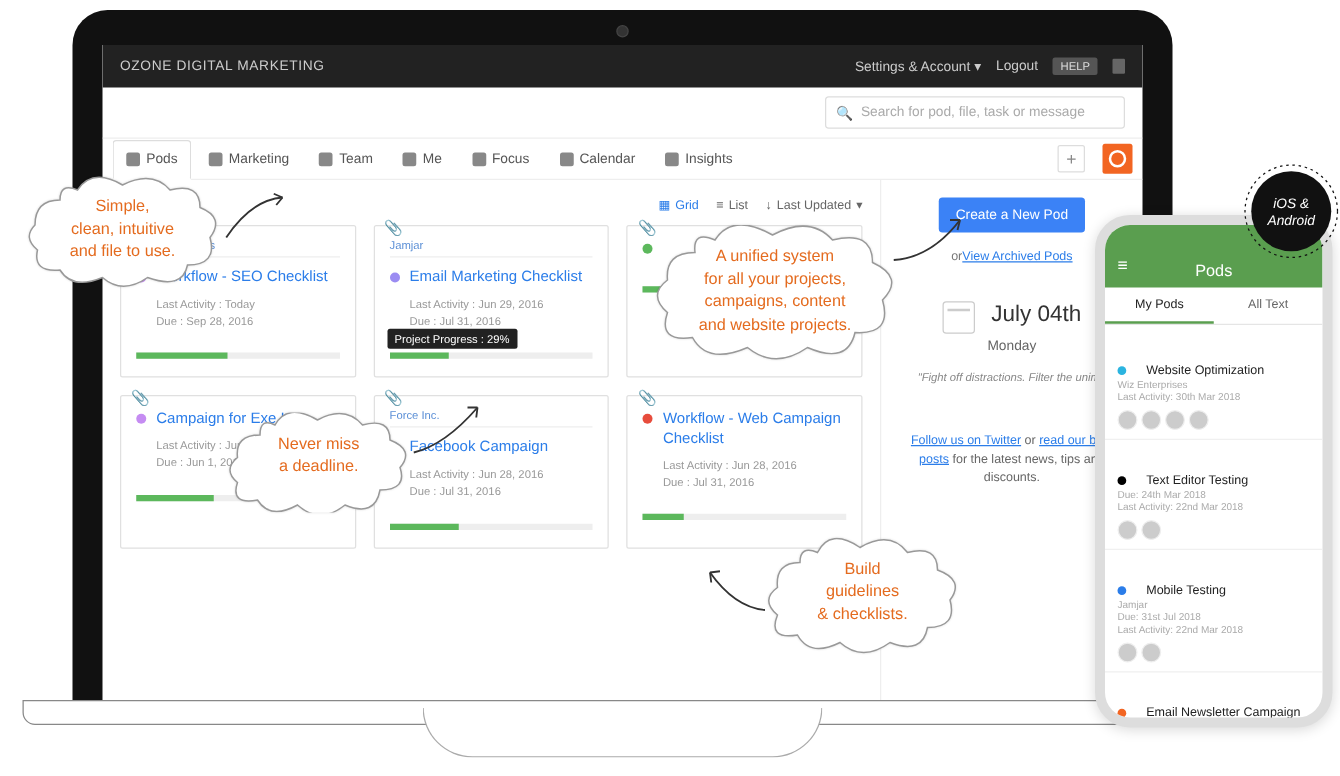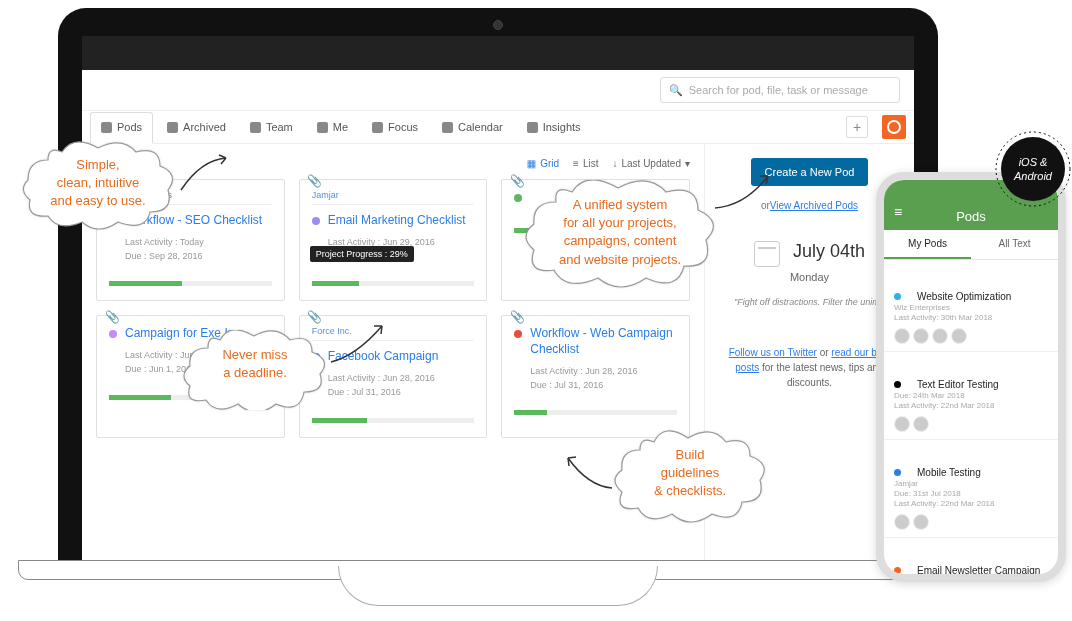--- a/index.html
+++ b/index.html
@@ -41,21 +41,21 @@
   .card .org { font-size:9px; color:#5b8fd6; border-bottom:1px solid #eee; padding-bottom:4px; margin-bottom:8px;}
   .card .row1 { display:flex; gap:8px; align-items:flex-start;}
   .dot { width:8px; height:8px; border-radius:50%; margin-top:4px; flex-shrink:0;}
   .card .ttl { color:#2b7de9; font-size:12px; line-height:1.3;}
   .card .meta { font-size:9px; color:#999; margin-top:6px; line-height:1.6;}
   .card .bar { height:5px; background:#eee; margin-top:18px; position:relative;}
   .card .bar .fill { position:absolute; left:0; top:0; height:100%; background:#5cb85c;}
   .tooltip { position:absolute; background:#222; color:#fff; font-size:9px; padding:3px 6px; border-radius:2px; }
 
   .sidebar { width:210px; border-left:1px solid #eee; padding:14px; font-size:11px; color:#555; text-align:center; overflow:hidden;}
-  .newpod { background:#0369a1; color:#fff; padding:8px 14px; border-radius:3px; display:inline-block; font-size:11px; cursor:pointer;}
+  .newpod { background:#3b82f6; color:#fff; padding:8px 14px; border-radius:3px; display:inline-block; font-size:11px; cursor:pointer;}
   .archived { color:#2b7de9; text-decoration:underline; font-size:10px; display:block; margin-top:14px;}
   .archived::before { content:"or "; color:#777; text-decoration:none; display:inline-block;}
   .date { margin-top:30px;}
   .date .big { font-size:18px; color:#333;}
   .date .day { font-size:11px; margin-top:4px; color:#666;}
   .date .cal { width:26px; height:26px; border:1px solid #ccc; display:inline-block; border-radius:3px; margin-right:10px; vertical-align:middle; position:relative;}
   .date .cal::before{content:""; position:absolute; top:5px; left:3px; right:3px; height:2px; background:#ccc;}
   .quote { font-size:9px; font-style:italic; color:#888; margin-top:14px;}
   .promo { font-size:10px; color:#666; margin-top:38px; line-height:1.5;}
   .promo a { color:#2b7de9; text-decoration:underline;}
@@ -84,37 +84,44 @@
   .badge { position:absolute; right:0px; top:130px; width:78px; height:78px; z-index:70;}
 </style>
 </head>
 <body>
 
 <div class="laptop">
   <div class="camera"></div>
   <div class="screen">
 
     <div class="topbar">
+      <div class="title">OZONE DIGITAL MARKETING</div>
+      <div class="right">
+        <span><span>Settings &amp; Account</span> ▾</span>
+        <span>Logout</span>
+        <span class="help">HELP</span>
+        <span class="book"></span>
+      </div>
     </div>
 
     <div class="subbar">
       <div class="search">
         <span>🔍</span>
         <span>Search for pod, file, task or message</span>
       </div>
     </div>
 
     <div class="tabs">
       <div class="tab active">
           <span class="ico"></span>
           <span>Pods</span>
         </div>
       <div class="tab">
           <span class="ico"></span>
-          <span>Archived</span>
+          <span>Marketing</span>
         </div>
       <div class="tab">
           <span class="ico"></span>
           <span>Team</span>
         </div>
       <div class="tab">
           <span class="ico"></span>
           <span>Me</span>
         </div>
       <div class="tab">
@@ -169,21 +176,21 @@
     <div class="row1">
                 <span class="dot" style="background:#9b8cf2"></span>
       <div>
                   <div class="ttl">Email Marketing Checklist</div>
       <div class="meta">Last Activity : Jun 29, 2016<br>Due : Jul 31, 2016</div>
                 </div>
               </div>
     <div class="bar">
                 <div class="fill" style="width:29%"></div>
               </div>
-              <div class="tooltip" style="bottom: 38px; left: 10px;">Project Progress : 29%</div>
+              <div class="tooltip" style="bottom: 22px; left: 10px;">Project Progress : 29%</div>
             </div>
             <div class="card">
     <span class="clip">📎</span>
 
     <div class="row1">
                 <span class="dot" style="background:#5cb85c"></span>
       <div>
                   <div class="ttl"></div>
       <div class="meta"><br></div>
                 </div>
@@ -256,21 +263,21 @@
 </div>
 <div class="laptop-edge"></div>
 <div class="laptop-base"></div>
 
 <div class="cloud" style="left:18px; top:140px; width:160px; height:90px;">
   <svg class="cloudbg" viewBox="0 0 160 90">
       <path d="M30 20 Q10 20 10 40 Q0 50 12 60 Q8 78 30 76 Q40 92 64 82 Q80 96 100 82 Q128 92 132 72 Q156 72 150 50 Q162 34 142 26 Q142 6 118 12 Q104 -4 80 8 Q56 -6 44 12 Q30 6 30 20 Z" fill="#fff" stroke="#999" stroke-width="1.2"></path>
     </svg>
   <span style="white-space:pre-line">Simple,
 clean, intuitive
-and easy to use.</span>
+and file to use.</span>
 </div>
 <svg class="arrow" style="left:176px; top:150px;" width="60" height="50">
     <path d="M5 40 Q25 10 50 8" fill="none" stroke="#333" stroke-width="1.5"></path>
     <path d="M50 8 l-7 -3 m7 3 l-5 6" fill="none" stroke="#333" stroke-width="1.5"></path>
   </svg>
 
 <div class="cloud" style="left:520px; top:180px; width:200px; height:110px;">
   <svg class="cloudbg" viewBox="0 0 200 110">
       <path d="M36 22 Q12 22 14 44 Q-2 56 14 70 Q6 94 34 90 Q46 112 78 98 Q100 116 126 98 Q158 112 164 86 Q194 88 186 60 Q204 42 178 30 Q178 4 146 12 Q128 -8 98 8 Q66 -10 52 12 Q34 4 36 22 Z" fill="#fff" stroke="#999" stroke-width="1.2"></path>
     </svg>

